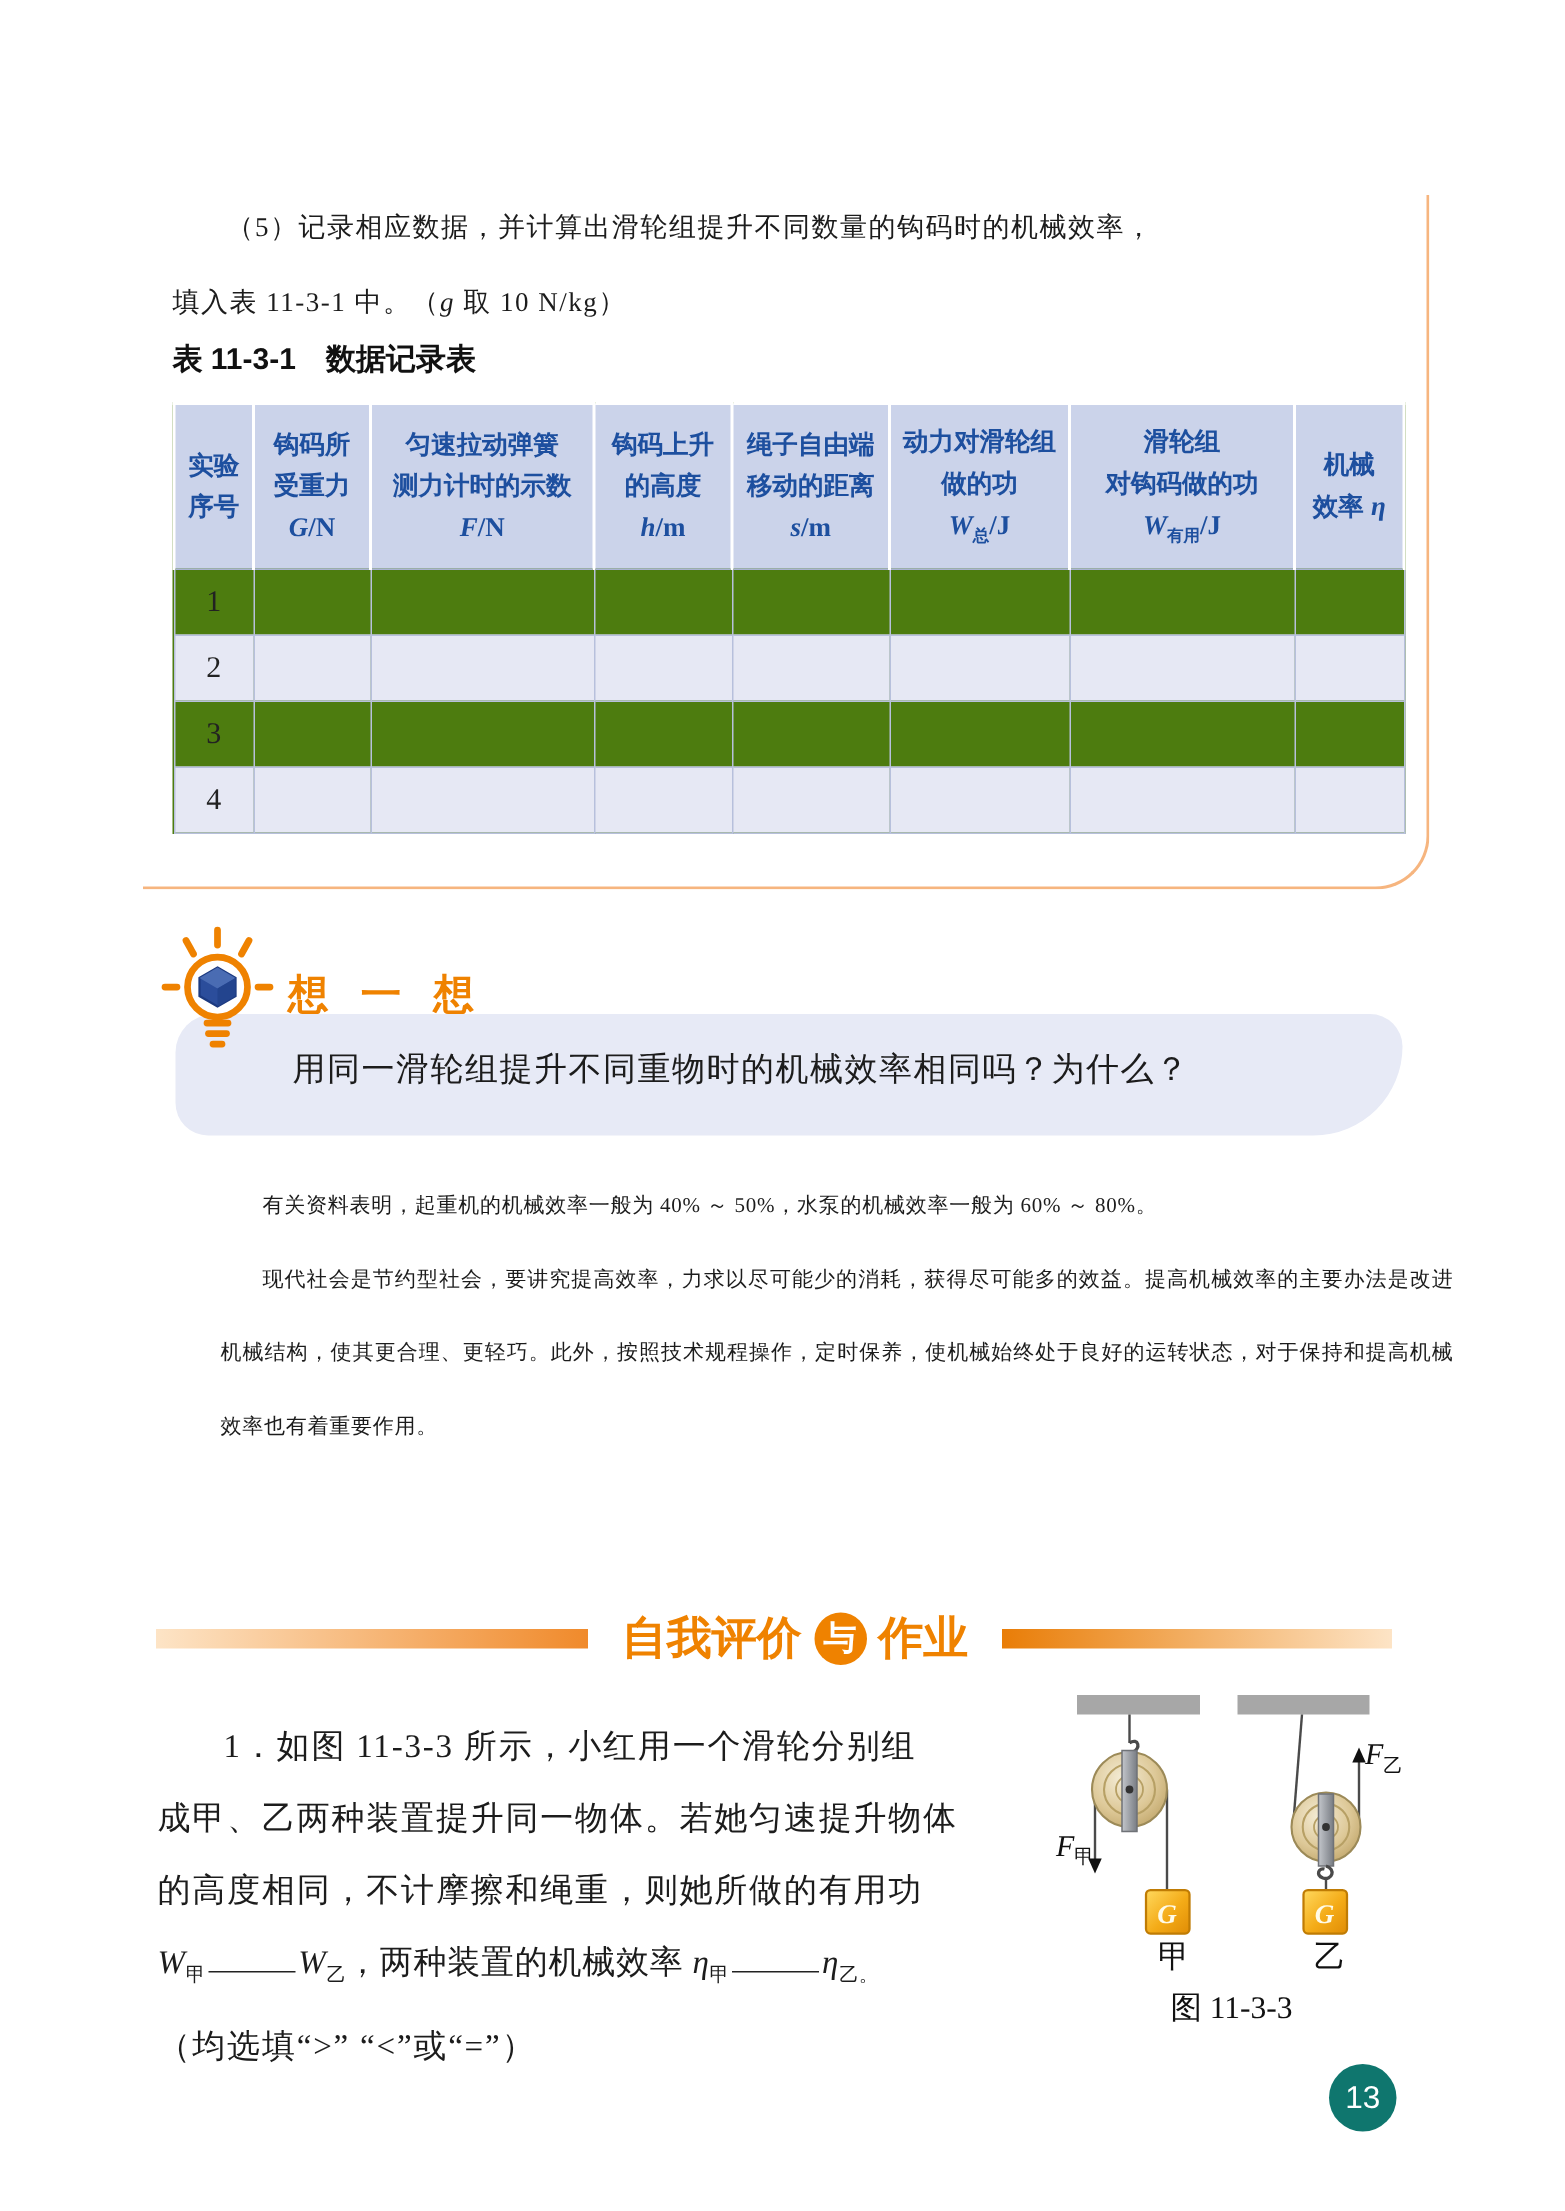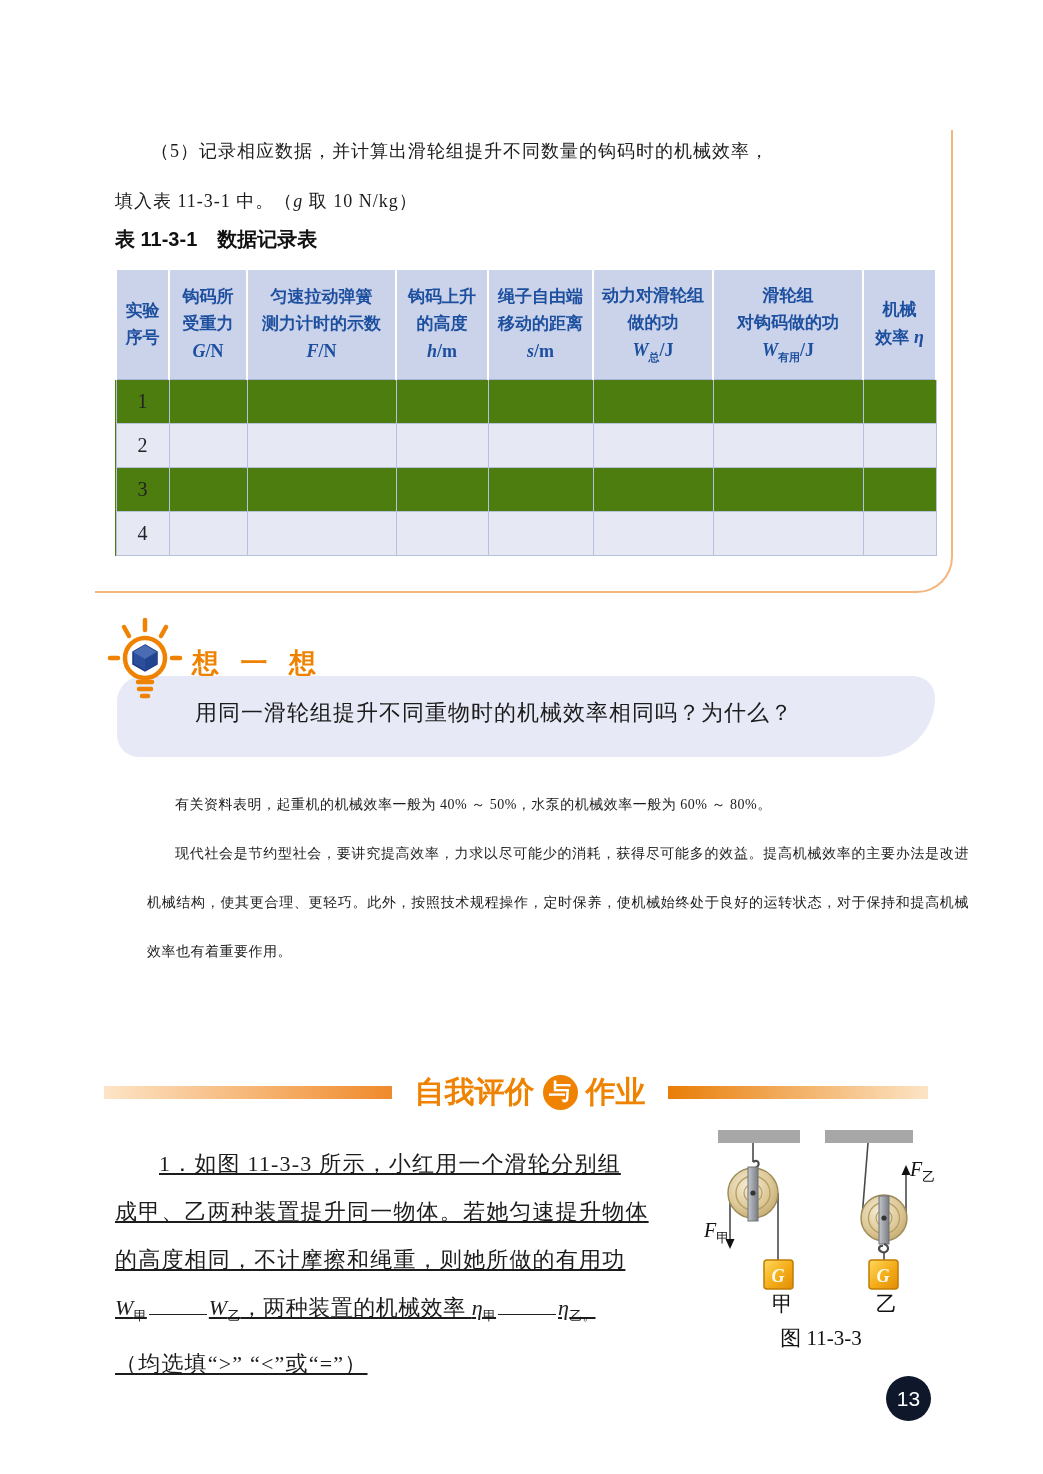--- a/index.html
+++ b/index.html
@@ -52,40 +52,40 @@
     display:flex;align-items:center;justify-content:space-between;}
   .bar{height:13px;flex:0 0 auto;}
   .bar-left{width:288px;background:linear-gradient(90deg,#fde4c6 0%,#f08a2b 100%);margin-right:16px;}
   .bar-right{width:260px;background:linear-gradient(90deg,#e97d07 0%,#fde4c6 100%);margin-left:16px;}
   .sec-title{font-family:"Liberation Sans",sans-serif;font-weight:bold;font-size:30px;
     color:#ef8200;white-space:nowrap;display:flex;align-items:center;}
   .sec-badge{display:inline-flex;align-items:center;justify-content:center;width:35px;height:35px;
     border-radius:50%;background:#ef8200;color:#fff;font-size:22px;margin:0 8px;}
 
   
-  .q1{position:absolute;left:115px;top:1140px;width:568px;font-size:22px;line-height:48px;
-    letter-spacing:1.2px;text-decoration:underline;}
+  .q1{position:absolute;left:105px;top:1140px;width:568px;font-size:22px;line-height:48px;
+    letter-spacing:1.2px;}
   .q1 .l1{text-indent:2em;}
   .q1 .formula{letter-spacing:0.5px;}
   .q1 sub{font-size:13px;letter-spacing:0;}
   .blank{display:inline-block;width:58px;height:14px;border-bottom:1.6px solid #222;
     margin:0 2px;vertical-align:baseline;}
 
   
   .figure{position:absolute;left:698px;top:1118px;}
   .flabel{font-family:"Liberation Serif",serif;font-size:20px;fill:#111;}
   .fi{font-style:italic;}
   .cjk{font-family:"Liberation Serif",serif;font-size:21px;fill:#111;}
   .gtxt{font-family:"Liberation Serif",serif;font-style:italic;font-weight:bold;
     font-size:18px;fill:#fffbe8;}
   .cap{font-family:"Liberation Serif",serif;font-size:21px;fill:#111;}
 
   
   .page-badge{position:absolute;left:886px;top:1376px;width:45px;height:45px;border-radius:50%;
-    background:#0f172a;color:#fff;font-family:"Liberation Sans",sans-serif;font-size:21px;
+    background:#0f766e;color:#fff;font-family:"Liberation Sans",sans-serif;font-size:21px;
     display:flex;align-items:center;justify-content:center;}
 </style>
 </head>
 <body>
 
 <div class="page">
 
   <div class="activity-box"></div>
 
   <div class="intro">

